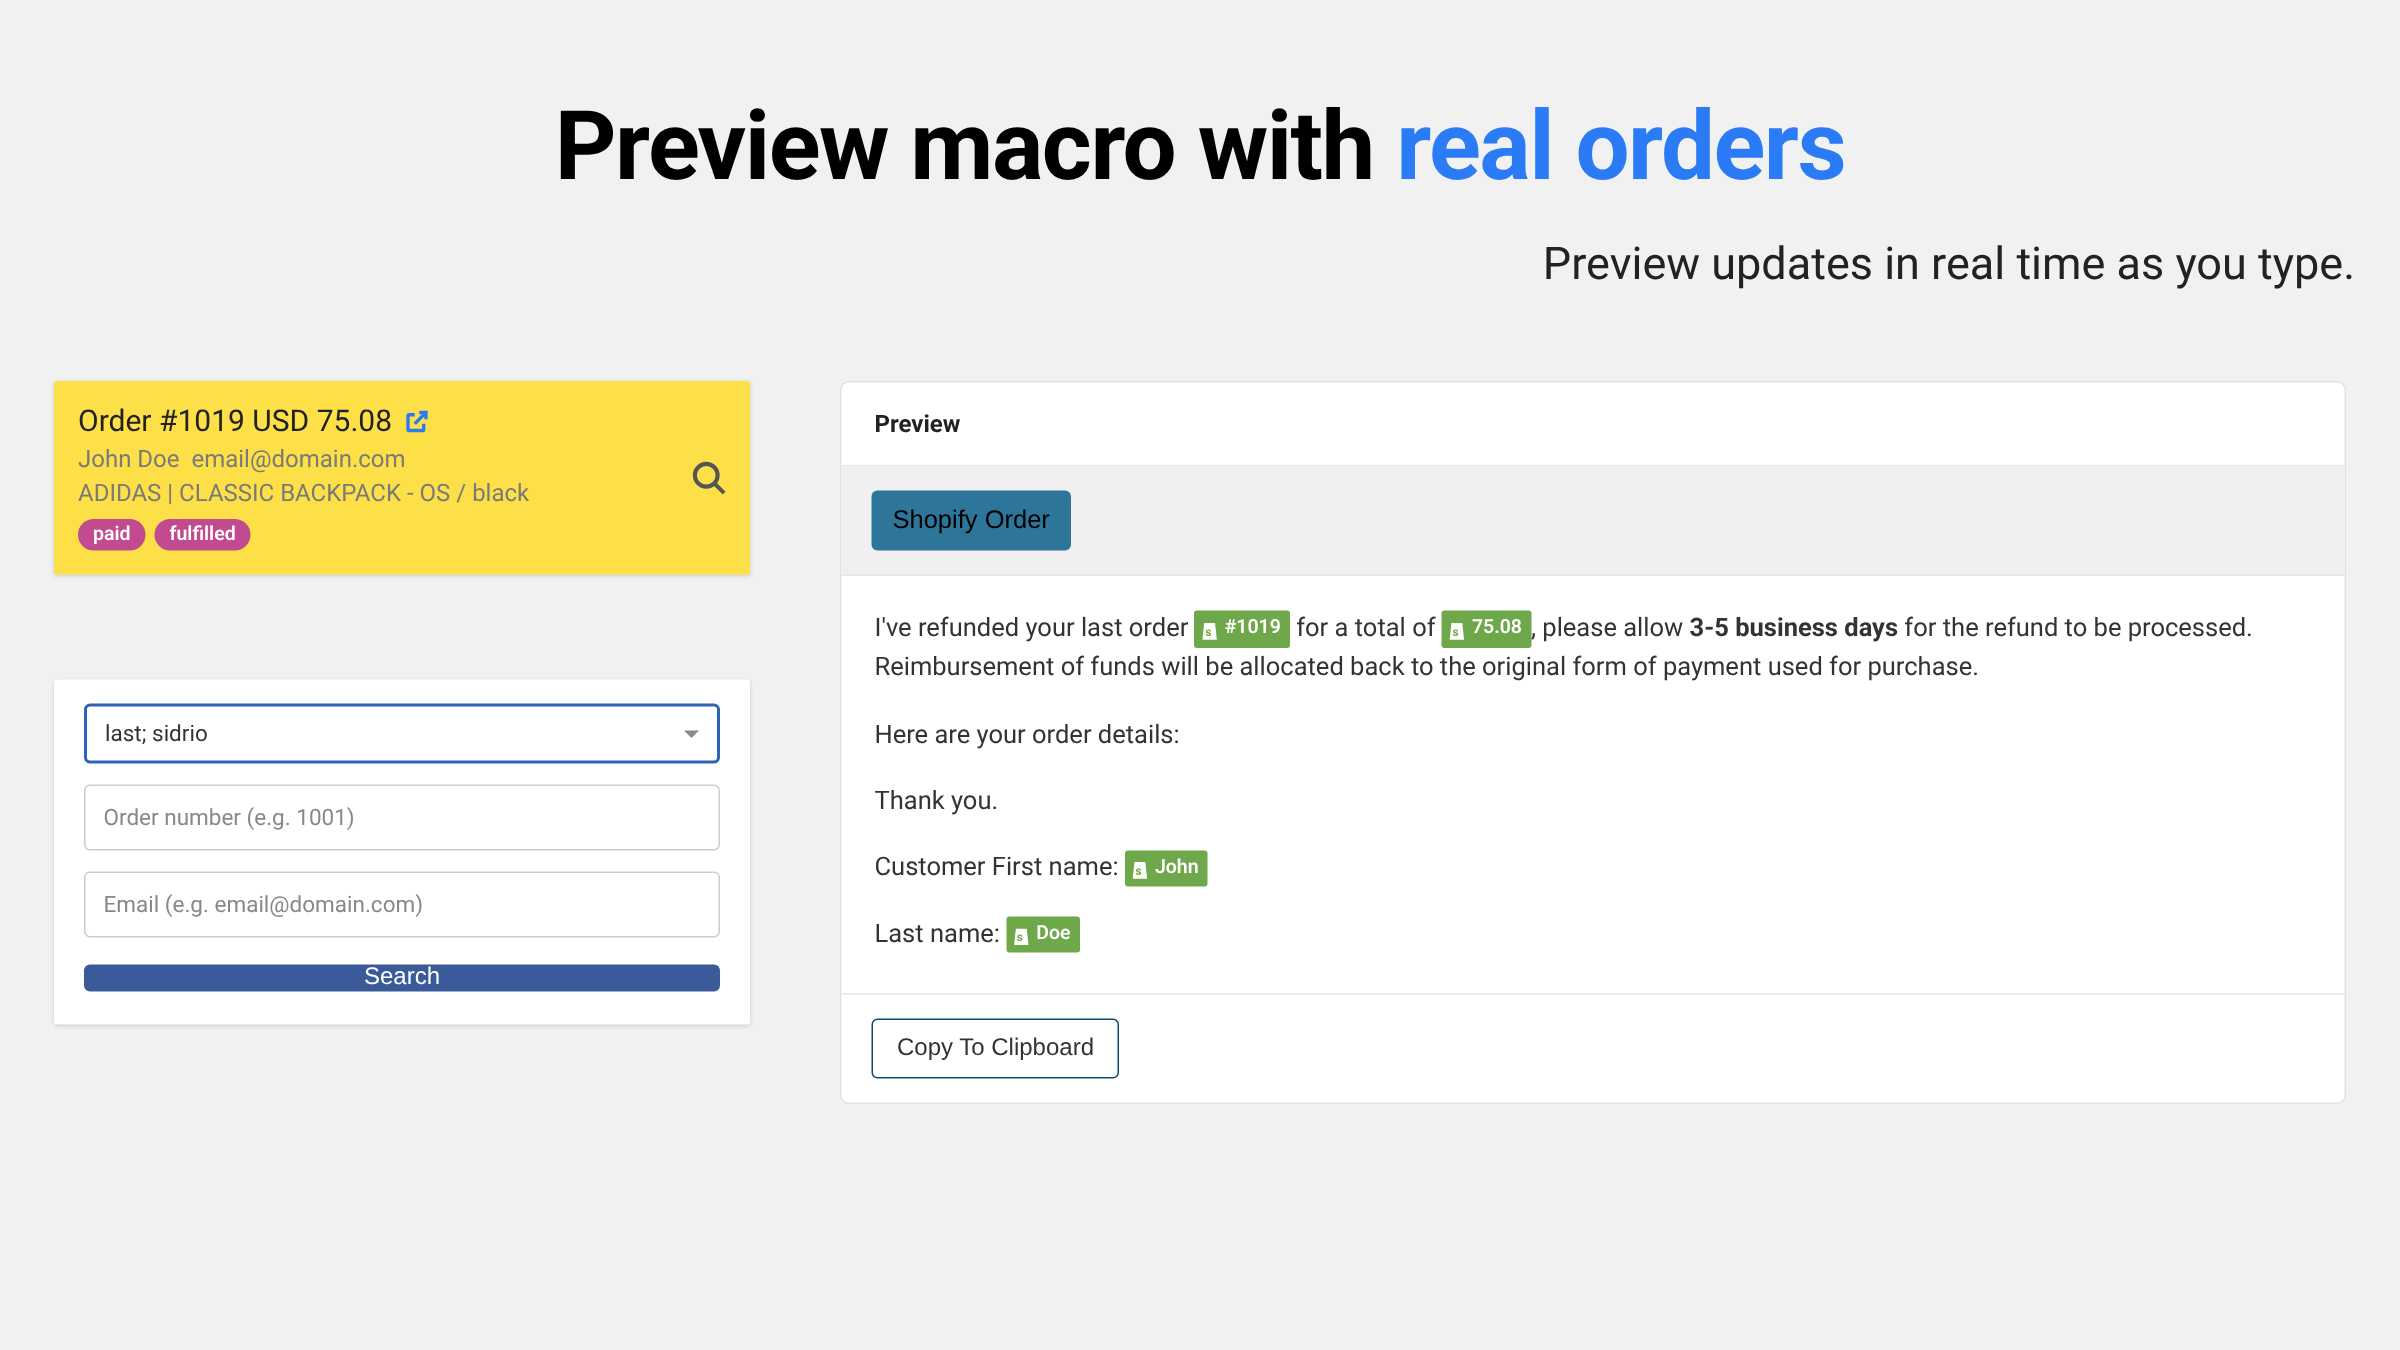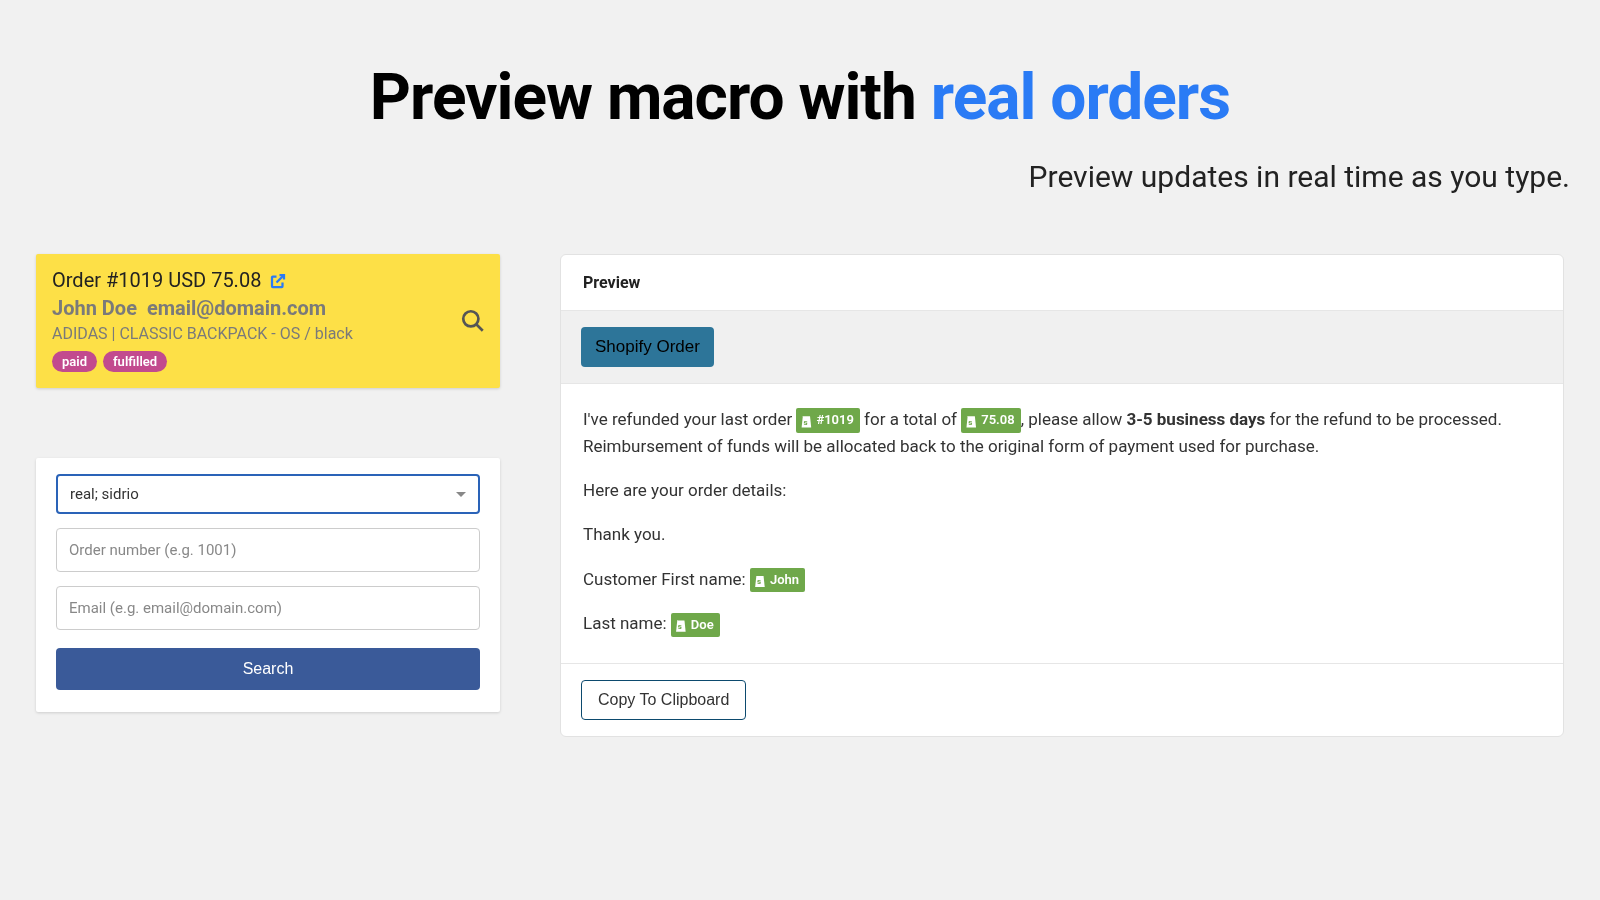--- a/index.html
+++ b/index.html
@@ -51,21 +51,21 @@
   }
   .order-title {
     font-size: 20px;
     font-weight: 400;
     color: #222;
     display: flex;
     align-items: center;
     gap: 8px;
   }
   .ext-icon { width: 18px; height: 18px; color: #2a7bf5; display:inline-block; }
-  .order-meta { color: #7a7a7a; font-size: 20px; margin-top: 4px; font-weight: bold; }
+  .order-meta { color: #7a7a7a; font-size: 16px; margin-top: 4px; }
   .order-line { color: #7a7a7a; font-size: 16px; margin-top: 4px; }
   .badges { margin-top: 8px; display:flex; gap:6px; }
   .badge {
     background: #c24a8e;
     color: #fff;
     font-size: 13px;
     font-weight: 600;
     padding: 3px 10px;
     border-radius: 12px;
     display:inline-block;
@@ -134,21 +134,21 @@
     outline: none;
     font-family: inherit;
   }
   .text-input::placeholder { color: #888; }
   .search-btn {
     width: 100%;
     background: #3a5a99;
     color: #fff;
     border: none;
     border-radius: 4px;
-    padding: 12px 0;
+    padding: 0 0;
     font-size: 16px;
     margin-top: 18px;
     cursor: pointer;
   }
 
   
   .preview-panel {
     background: #fff;
     border: 1px solid #e2e2e2;
     border-radius: 6px;
@@ -268,21 +268,21 @@
           <svg viewBox="0 0 24 24" fill="none" stroke="currentColor" stroke-width="2.5">
             <circle cx="10" cy="10" r="7"></circle>
               <line x1="21" y1="21" x2="15" y2="15"></line>
           </svg>
         </span>
       </div>
 
       <div class="select-panel">
         <div class="select-body">
           <div class="combo">
-            <span>real; sidrio</span>
+            <span>last; sidrio</span>
             <span class="caret"></span>
           </div>
           <input class="text-input" type="text" placeholder="Order number (e.g. 1001)" style="">
           <input class="text-input" type="text" placeholder="Email (e.g. email@domain.com)" style="">
           <button class="search-btn">Search</button>
         </div>
       </div>
 
     </div>
 

